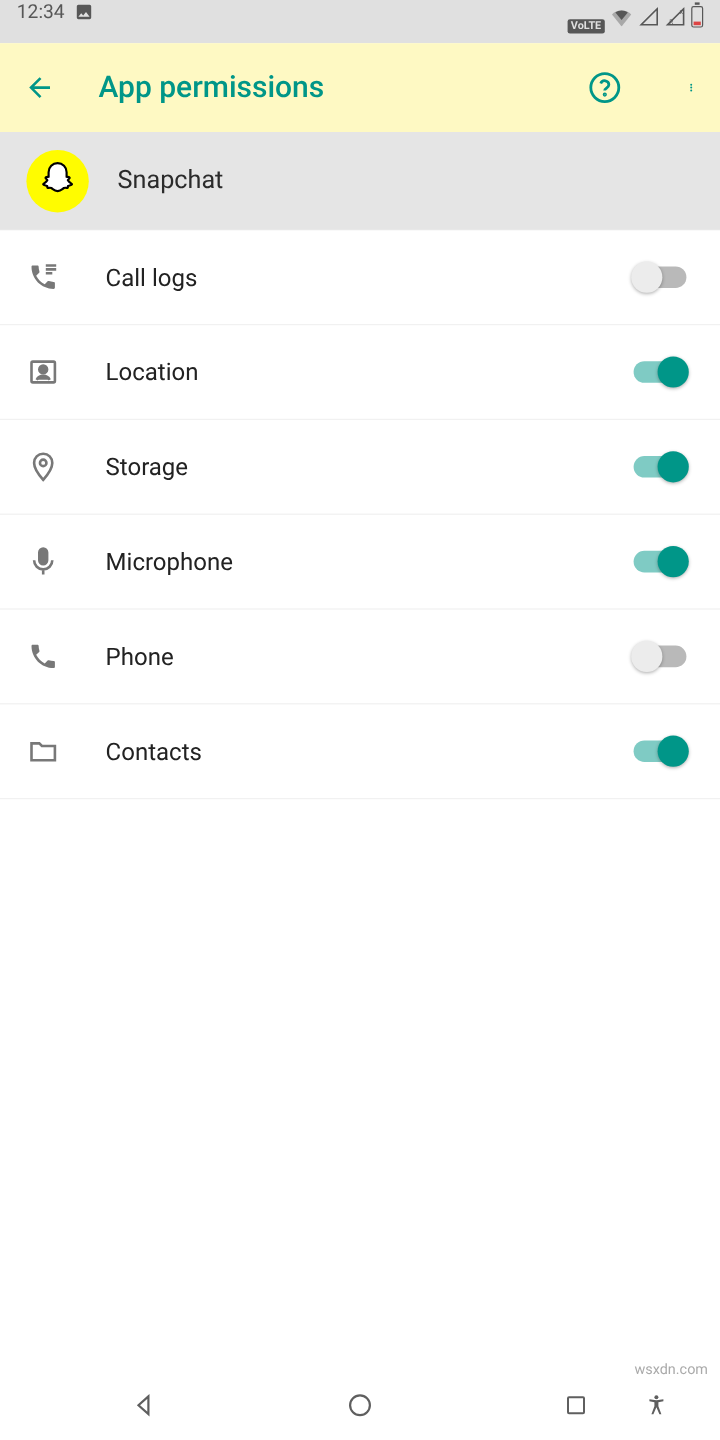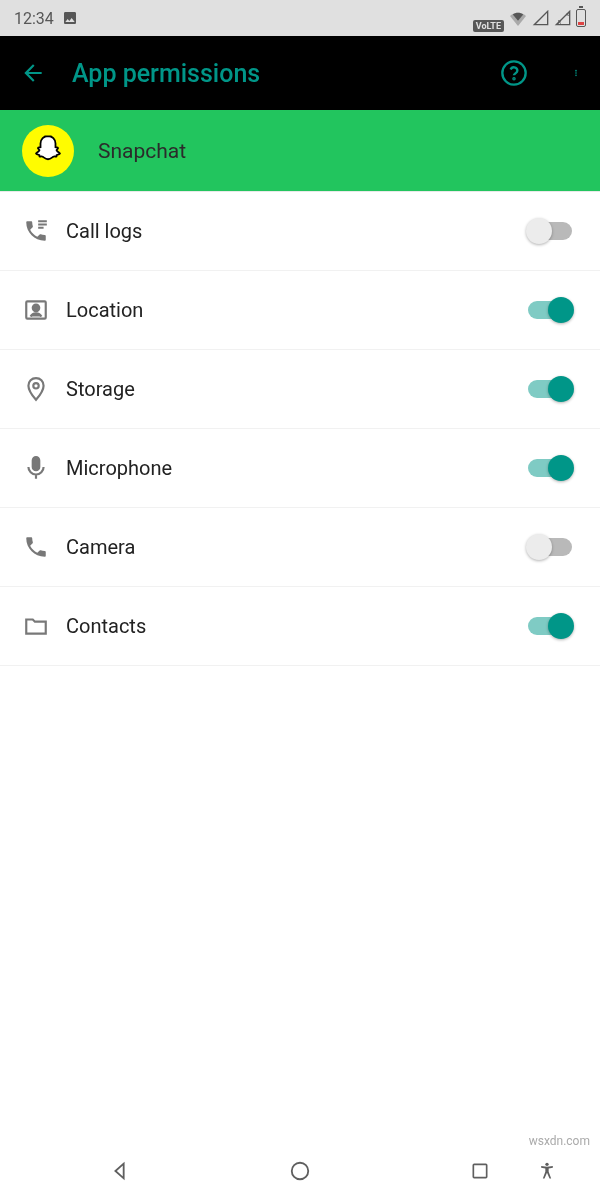--- a/index.html
+++ b/index.html
@@ -8,48 +8,48 @@
       height: 1200px;
       font-family: Roboto, -apple-system, sans-serif;
       background: #fff;
       overflow: hidden;
       position: relative;
     }
     .status-bar {
       height: 36px;
       background: #e0e0e0;
       display: flex;
-      align-items: center;
+      align-items: flex-start;
       justify-content: space-between;
       padding: 0 14px;
       font-size: 16px;
       color: #575757;
     }
     .status-left { display: flex; align-items: center; gap: 8px; }
     .status-right { display: flex; align-items: center; gap: 4px; }
     .app-bar {
       height: 74px;
-      background: #000000;
+      background: #fef9c3;
       display: flex;
       align-items: center;
       padding: 0 20px;
-      gap: 26px;
+      gap: 36px;
     }
     .back-arrow { color: #009688; }
     .app-title {
       font-size: 25px;
       font-weight: 500;
       color: #009688;
       flex: 1;
     }
     .help-btn { color: #009688; margin-right: 18px; }
     .overflow-btn { color: #009688; }
     .app-row {
       height: 82px;
-      background: #22c55e;
+      background: #e5e5e5;
       display: flex;
       align-items: center;
       padding: 0 22px;
       gap: 24px;
       border-bottom: 1px solid #e9e9e9;
     }
     .app-icon {
       width: 52px;
       height: 52px;
       border-radius: 50%;
@@ -60,21 +60,21 @@
       position: relative;
     }
     .app-name { font-size: 21px; color: #2b2b2b; }
     .perm-list { background: #fff; }
     .perm-row {
       height: 79px;
       display: flex;
       align-items: center;
       padding: 0 22px;
       border-bottom: 1px solid #f1f1f1;
-      gap: 16px;
+      gap: 38px;
       position: relative;
     }
     .perm-icon {
       width: 28px;
       color: #787878;
       display: flex;
       align-items: center;
       justify-content: center;
     }
     .perm-label { font-size: 20px; color: #222; flex: 1; }
@@ -232,21 +232,21 @@
     <div class="perm-label">Microphone</div>
     <div class="toggle on"></div>
   </div>
 
   <div class="perm-row">
     <div class="perm-icon">
       <svg width="26" height="26" viewBox="0 0 24 24" fill="currentColor">
           <path d="M6.6 10.8c1.4 2.8 3.8 5.1 6.6 6.6l2.2-2.2c.3-.3.7-.4 1-.2 1.1.4 2.3.6 3.6.6.6 0 1 .4 1 1V20c0 .6-.4 1-1 1C10.6 21 3 13.4 3 4c0-.6.4-1 1-1h3.5c.6 0 1 .4 1 1 0 1.2.2 2.4.6 3.6.1.4 0 .8-.2 1l-2.3 2.2z"></path>
         </svg>
     </div>
-    <div class="perm-label">Camera</div>
+    <div class="perm-label">Phone</div>
     <div class="toggle off"></div>
   </div>
 
   <div class="perm-row">
     <div class="perm-icon">
       <svg width="26" height="26" viewBox="0 0 24 24" fill="none" stroke="currentColor" stroke-width="2">
           <path d="M3 6h6l2 2h10v11H3z"></path>
         </svg>
     </div>
     <div class="perm-label">Contacts</div>

